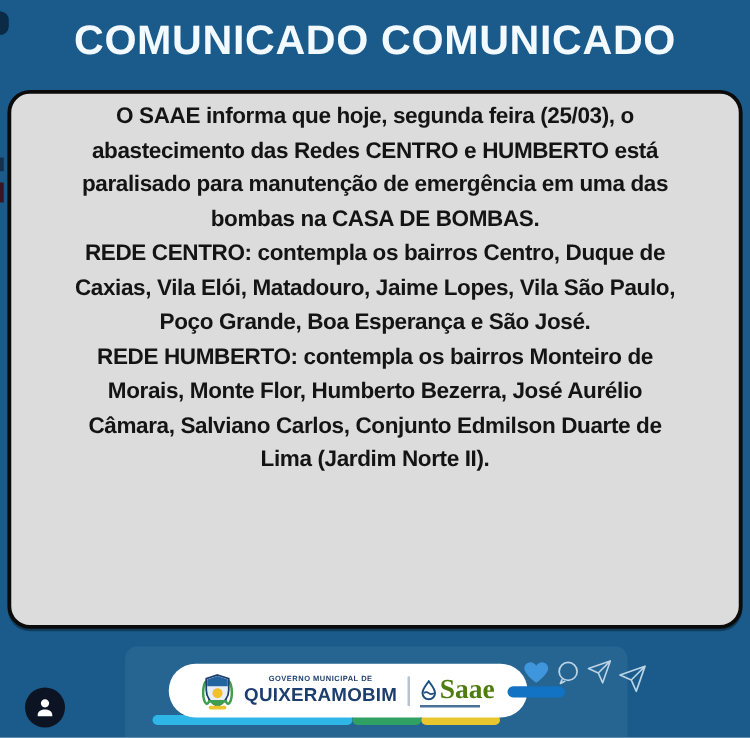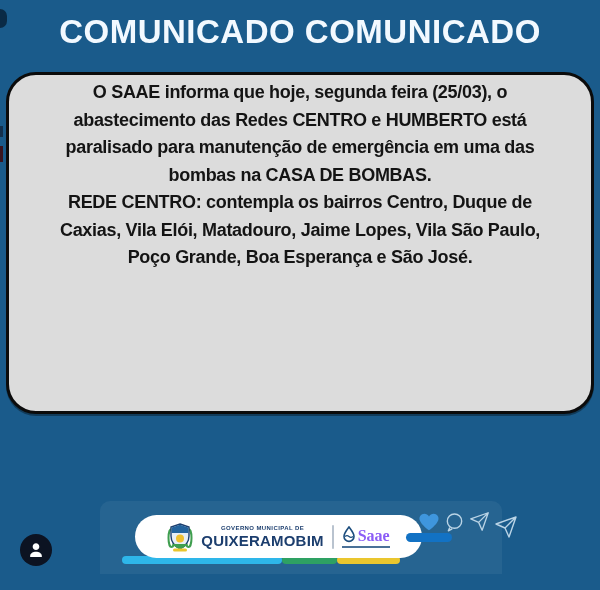--- a/index.html
+++ b/index.html
@@ -18,49 +18,49 @@
   .notch-top{position:absolute;left:0;top:9px;width:7px;height:19px;background:#0a2a45;border-radius:0 8px 8px 0;}
   .mark-1{position:absolute;left:0;top:126px;width:3px;height:11px;background:#13304d;}
   .mark-2{position:absolute;left:0;top:146px;width:3px;height:16px;background:#3a1520;}
 
   
   .header{position:absolute;left:0;top:0;width:600px;height:72px;text-align:center;}
   .header h1{margin-top:13px;font-size:33px;font-weight:700;letter-spacing:.5px;color:var(--title-white);}
 
   
   .notice-box{
-    position:absolute;left:6px;top:72px;width:588px;height:342px;
-    background:var(--box-bg);border:3px solid var(--box-border);border-radius:30px;
+    position:absolute;left:6px;top:72px;width:588px;height:431px;
+    background:var(--box-bg);border:3px solid var(--box-border);border-radius:18px;
     box-shadow:0 2px 0 rgba(0,0,0,.35);
     padding:4px 7px 0 7px;
   }
   .notice-box p{
     white-space:pre-line;text-align:center;
     font-size:18px;font-weight:700;line-height:27.5px;letter-spacing:-.3px;
     color:var(--text-dark);
   }
 
   
-  .footer{position:absolute;left:0;top:477px;width:600px;height:97px;}
+  .footer{position:absolute;left:0;top:493px;width:600px;height:97px;}
   .footer-overlay{position:absolute;left:100px;top:24px;width:402px;height:73px;
     background:rgba(255,255,255,.055);border-radius:10px 10px 0 0;}
 
   .avatar{position:absolute;left:20px;top:57px;width:32px;height:32px;border-radius:50%;
     background:var(--avatar-bg);display:flex;align-items:center;justify-content:center;}
 
   .brand-pill{position:absolute;left:135px;top:38px;width:287px;height:43px;background:#fff;
     border-radius:22px;display:flex;align-items:center;justify-content:center;gap:8px;z-index:2;}
   .crest{flex:0 0 auto;}
   .gov-block{display:flex;flex-direction:column;align-items:center;line-height:1;}
   .gov-label{font-size:6px;font-weight:700;letter-spacing:.4px;color:var(--navy);}
   .gov-name{font-size:15px;font-weight:800;letter-spacing:.2px;color:var(--navy);margin-top:2px;}
   .pill-divider{width:2px;height:24px;background:#b9c3cf;border-radius:1px;}
   .saae-block{display:flex;flex-direction:column;align-items:flex-start;line-height:1;}
   .saae-row{display:flex;align-items:flex-end;gap:2px;}
-  .saae-name{font-family:"Liberation Serif",serif;font-size:16px;font-weight:700;color:#8b5cf6;}
+  .saae-name{font-family:"Liberation Serif",serif;font-size:22px;font-weight:700;color:#4d7c0f;}
   .saae-line{width:48px;height:2px;background:#1d4e7e;margin-top:2px;opacity:.8;}
 
   .bar{position:absolute;height:8px;border-radius:4px;top:79px;z-index:1;}
   .bar-cyan{left:122px;width:160px;background:var(--bar-cyan);}
   .bar-green{left:282px;width:55px;background:var(--bar-green);}
   .bar-yellow{left:337px;width:63px;background:var(--bar-yellow);}
 
   .dash{position:absolute;left:406px;top:56px;width:46px;height:9px;border-radius:4.5px;
     background:var(--dash-blue);z-index:3;}
 
@@ -85,20 +85,24 @@
   </div>
 
   <div class="notice-box">
     <p>O SAAE informa que hoje, segunda feira (25/03), o
 abastecimento das Redes CENTRO e HUMBERTO está
 paralisado para manutenção de emergência em uma das
 bombas na CASA DE BOMBAS.</p>
     <p>REDE CENTRO: contempla os bairros Centro, Duque de
 Caxias, Vila Elói, Matadouro, Jaime Lopes, Vila São Paulo,
 Poço Grande, Boa Esperança e São José.</p>
+    <p>REDE HUMBERTO: contempla os bairros Monteiro de
+Morais, Monte Flor, Humberto Bezerra, José Aurélio
+Câmara, Salviano Carlos, Conjunto Edmilson Duarte de
+Lima (Jardim Norte II).</p>
   </div>
 
   <div class="footer">
     <div class="footer-overlay"></div>
 
     <div class="avatar">
       <span>
         <svg width="20" height="20" viewBox="0 0 24 24">
           <path fill="#ffffff" d="M12 12c2.2 0 4-1.8 4-4s-1.8-4-4-4-4 1.8-4 4 1.8 4 4 4zm0 2c-3.3 0-7 1.7-7 5v1.5h14V19c0-3.3-3.7-5-7-5z"></path>
         </svg>

